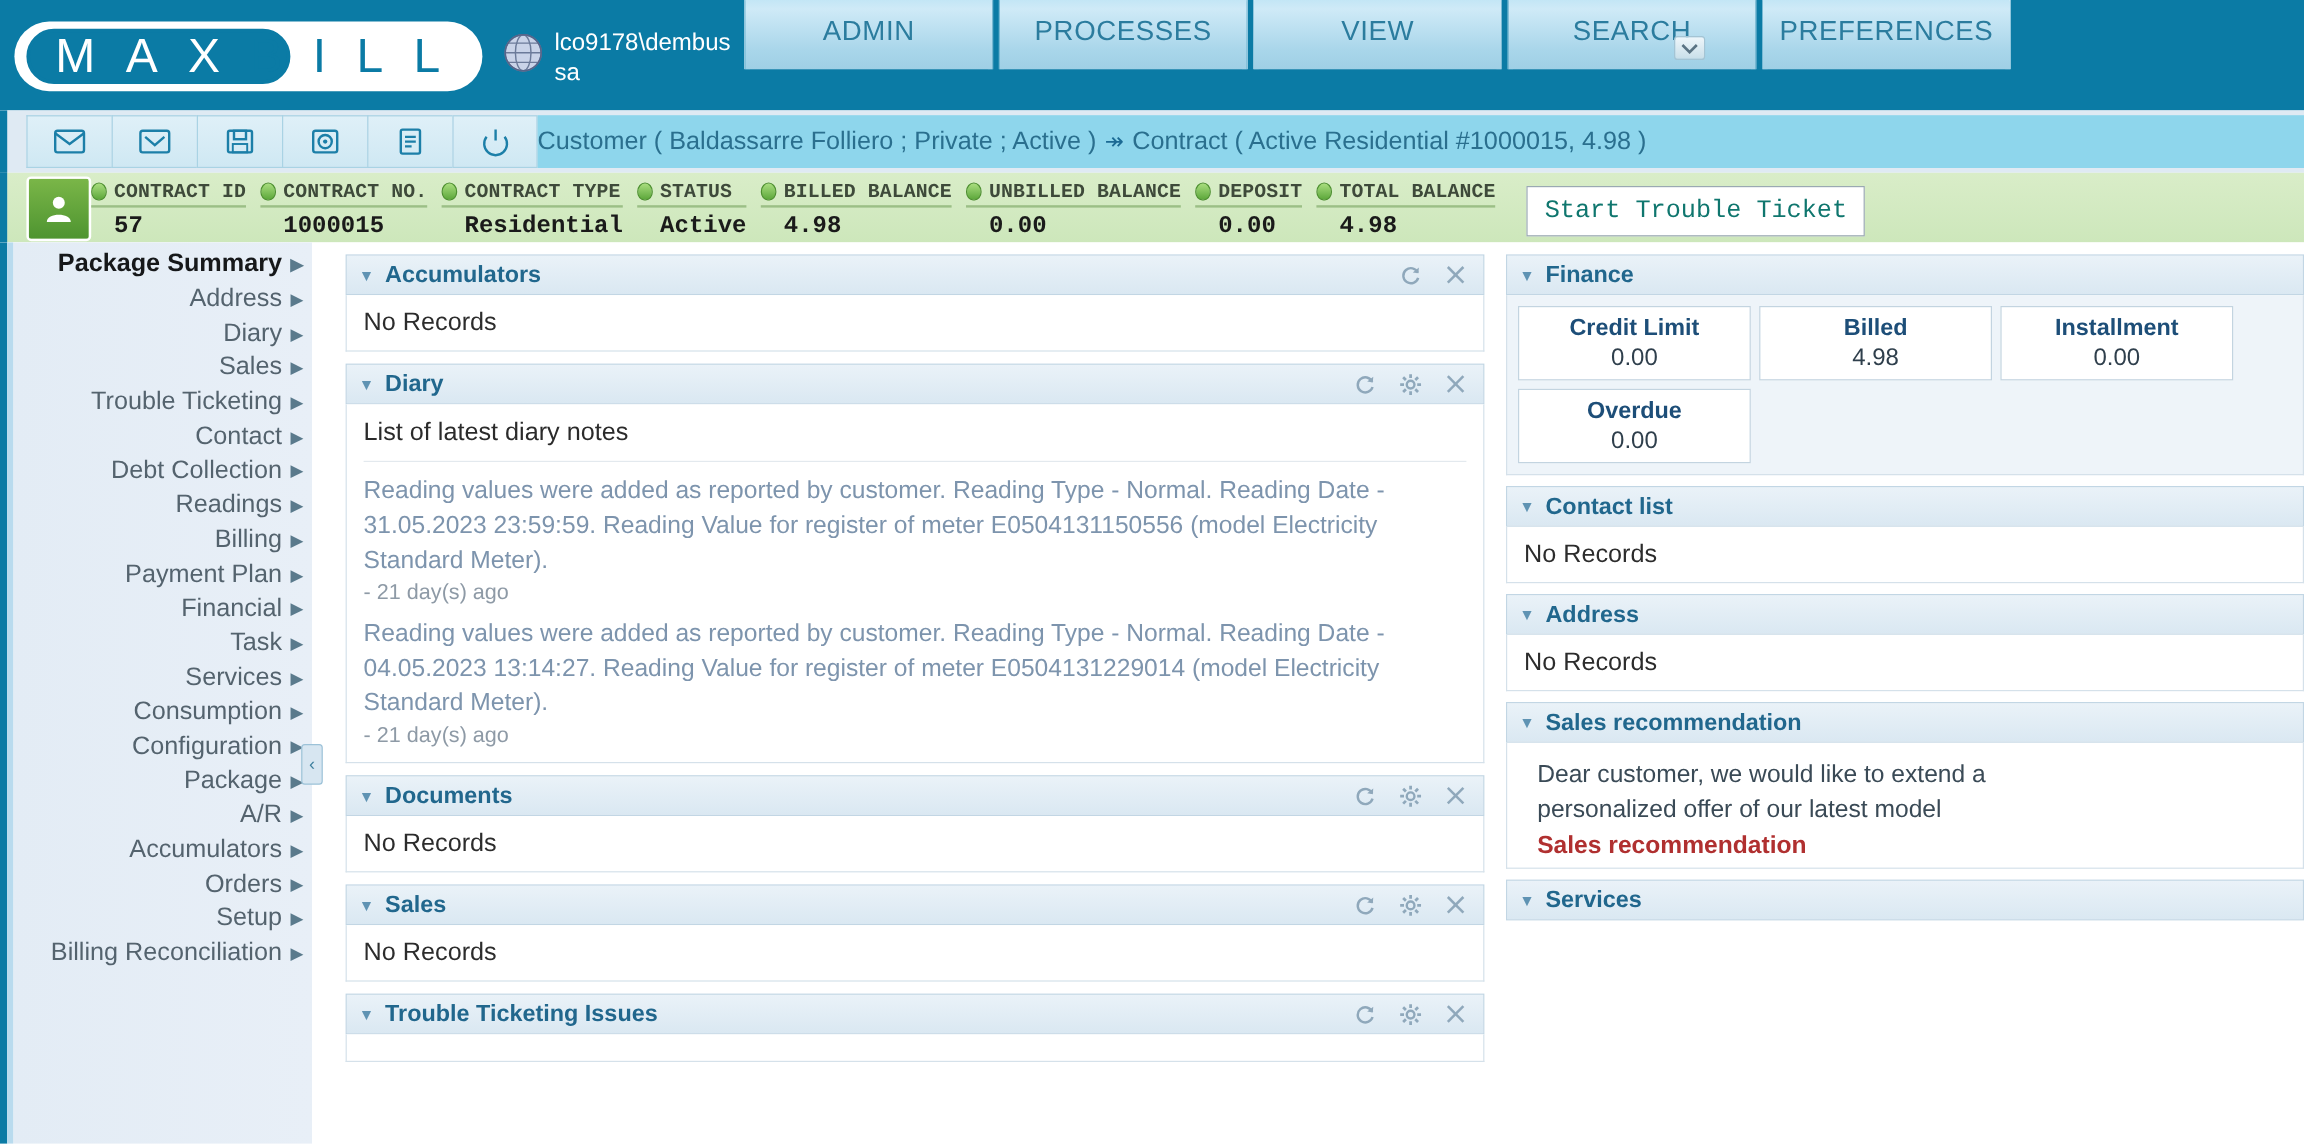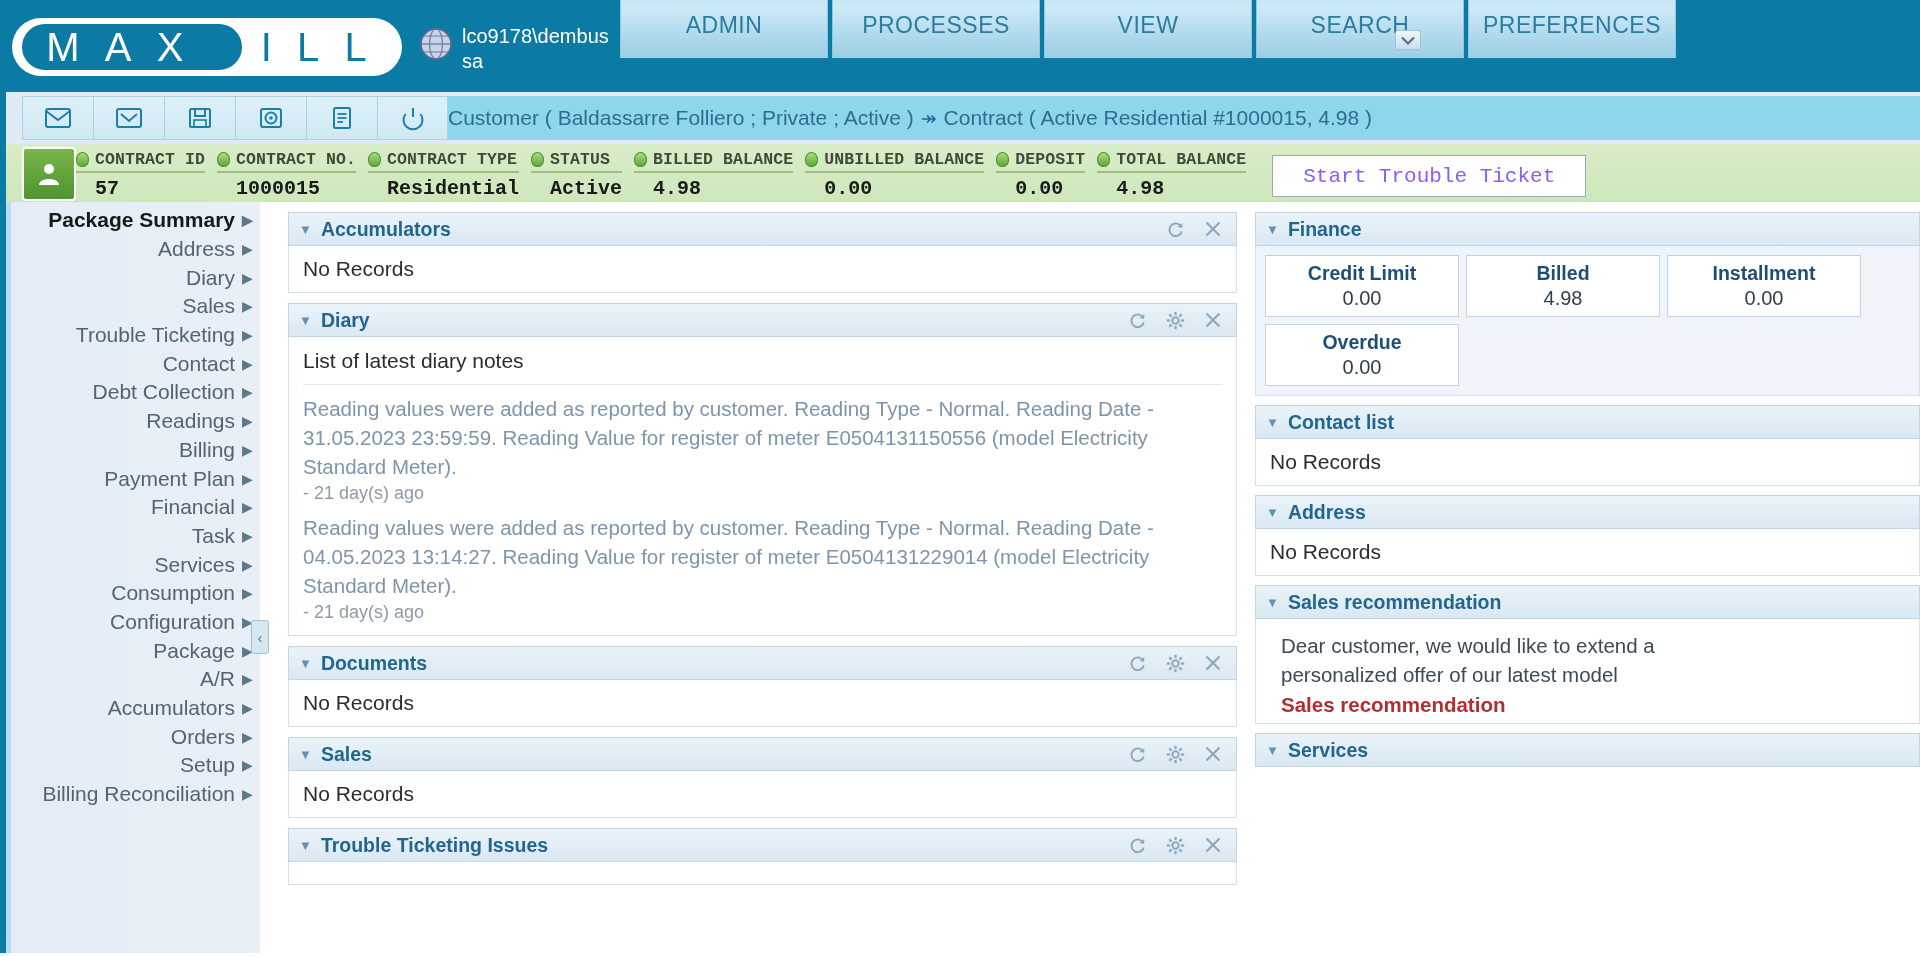--- a/index.html
+++ b/index.html
@@ -185,22 +185,22 @@
     padding-top: 4px;
     padding-left: 19px;
     white-space: nowrap;
   }
   .tt-button {
     margin: 6px 0 0 14px;
     height: 42px;
     background: #ffffff;
     border: 1px solid #9aa9b2;
     display: flex; align-items: center;
-    padding: 0 30px;
-    color: #8b5cf6;
+    padding: 0 14px;
+    color: #0f766e;
     font-size: 21px;
     white-space: nowrap;
     flex: none;
   }
 
   
   .body-area {
     position: relative;
     height: 751px;
     display: flex;

